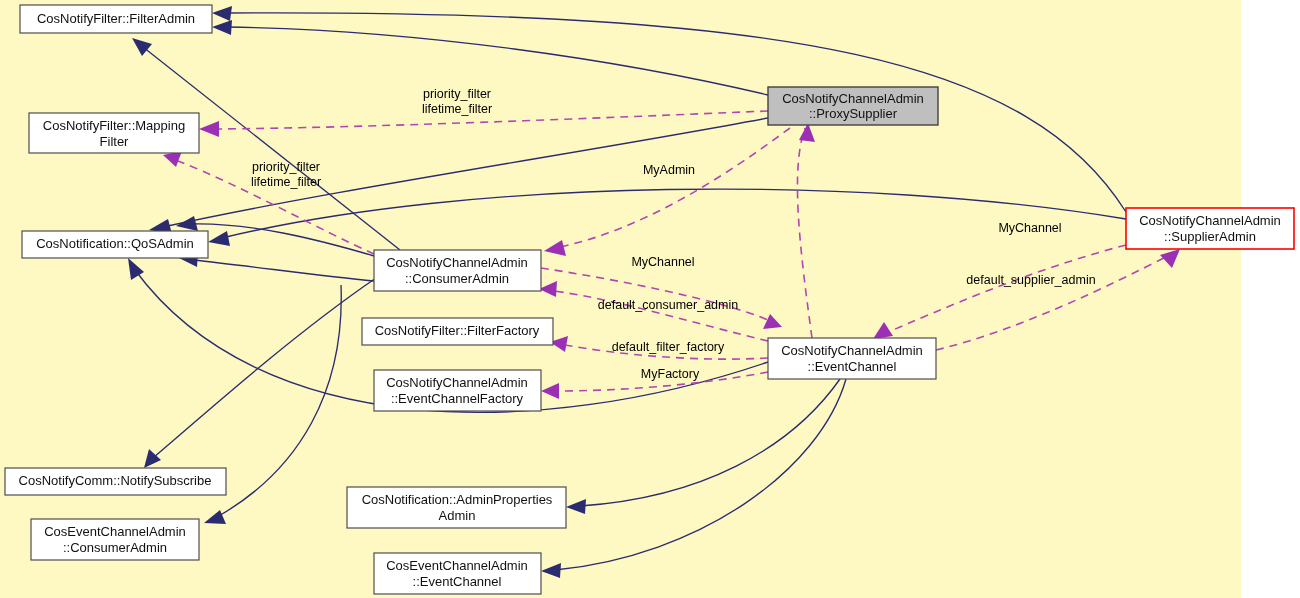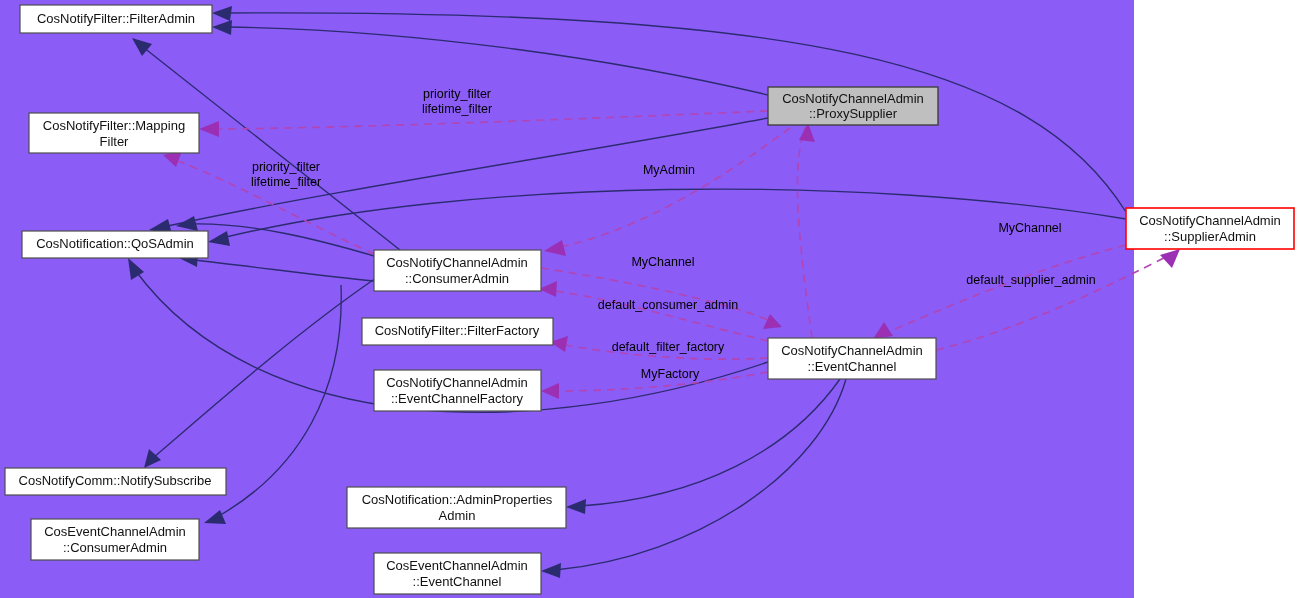--- a/index.html
+++ b/index.html
@@ -8,23 +8,23 @@
     background: #ffffff;
   }
   body {
     width: 1300px;
     height: 598px;
     font-family: "Liberation Sans", sans-serif;
     overflow: hidden;
   }
   #diagram-root {
     position: relative;
-    width: 1134px;
+    width: 1241px;
     height: 598px;
-    background: #8b5cf6;
+    background: #fef9c3;
   }
   svg#graph {
     display: block;
     width: 1300px;
     height: 598px;
   }
   .node-box {
     fill: #ffffff;
     stroke: #4d4d4d;
     stroke-width: 1.2px;

